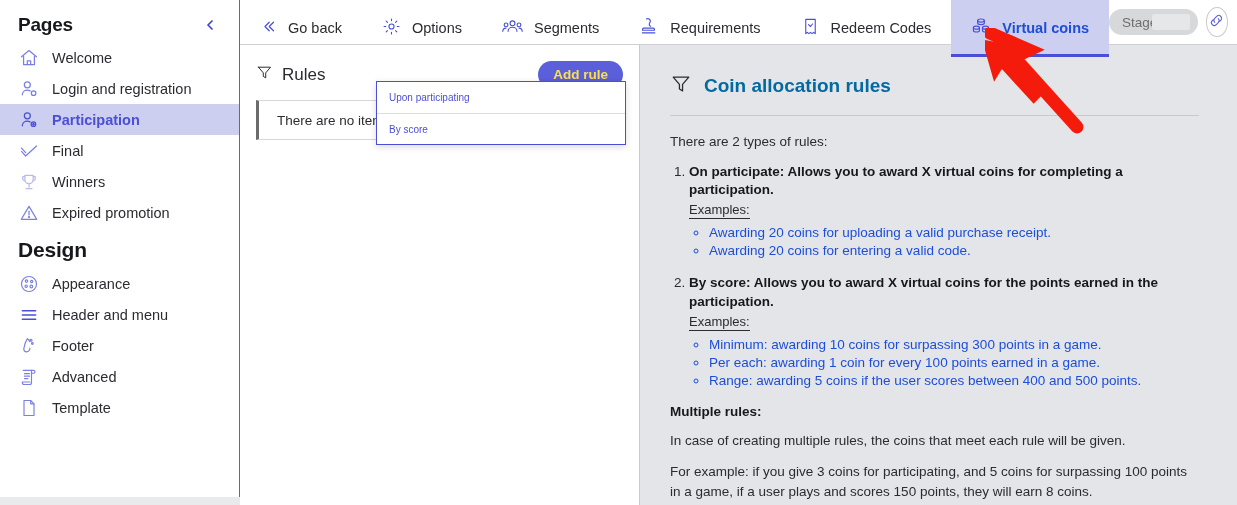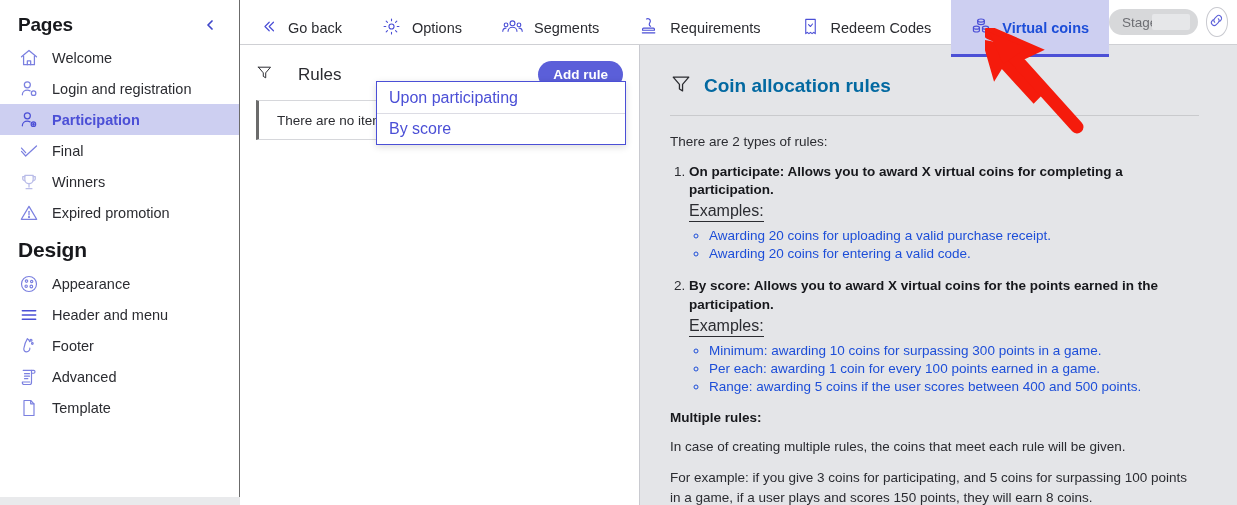--- a/index.html
+++ b/index.html
@@ -101,24 +101,24 @@
   
   #body { flex: 1; display: flex; min-height: 0; }
 
   
   #rules-panel {
     width: 400px; flex: 0 0 400px;
     background: #ffffff; border-right: 1px solid #c9cad0;
     position: relative; padding: 16px 16px 0 16px;
   }
   .rules-head { display: flex; align-items: center; justify-content: space-between; }
-  .rules-title-wrap { display: flex; align-items: center; gap: 25px; }
+  .rules-title-wrap { display: flex; align-items: center; gap: 9px; }
   .rules-title { font-size: 17px; color: #2b2c31; }
   .add-rule-btn {
-    background: #5b5fd9; color: #ffffff; border: none; border-radius: 14px;
+    background: #5b5fd9; color: #fde047; border: none; border-radius: 14px;
     font-family: "Liberation Sans", sans-serif;
     font-size: 13.5px; font-weight: 700; padding: 6px 15px; cursor: pointer;
   }
   .empty-box {
     margin-top: 12px; height: 40px;
     border: 1px solid #d6d7db; border-left: 3px solid #6b6b6b;
     display: flex; align-items: center; padding-left: 18px;
     background: #fff;
   }
   .empty-box span { font-size: 13.5px; color: #2b2c31; }
@@ -126,38 +126,38 @@
   
   .dropdown {
     position: absolute; left: 136px; top: 36px;
     width: 250px; background: #ffffff;
     border: 1px solid #4b4fd6;
     box-shadow: 0 2px 7px rgba(0,0,0,0.14);
     z-index: 20;
   }
   .dd-item {
     height: 31px; display: flex; align-items: center;
-    padding: 0 12px; font-size: 16px; color: #4b4fd6; cursor: pointer;
+    padding: 0 12px; font-size: 10px; color: #4b4fd6; cursor: pointer;
   }
   .dd-item + .dd-item { border-top: 1px solid #dcdce4; }
 
   
   #info-panel {
     flex: 1; background: #e4e5e8; padding: 20px 38px 0 30px;
     overflow: hidden; min-width: 0;
   }
   .info-head { display: flex; align-items: center; gap: 12px; padding-top: 8px; }
   .info-title { font-size: 19px; font-weight: 700; color: #0369a1; }
   .info-rule { border: none; border-top: 1px solid #c9cacd; margin: 16px 0 18px 0; }
   .info-lead { font-size: 13.5px; color: #2b2c31; margin: 0 0 14px 0; }
   ol.types { margin: 0; padding-left: 19px; }
   ol.types > li { margin-bottom: 16px; font-size: 13.5px; color: #2b2c31; }
   ol.types > li::marker { font-weight: 400; }
   .ttl { font-weight: 700; color: #17181c; line-height: 1.35; display: block; }
-  .ex { display: inline-block; margin-top: 3px; font-size: 16px; color: #2b2c31;
+  .ex { display: inline-block; margin-top: 3px; font-size: 13px; color: #2b2c31;
         border-bottom: 1px solid #2b2c31; padding-bottom: 1px; }
   ul.exlist { margin: 6px 0 0 0; padding-left: 20px; list-style: circle; }
   ul.exlist li { font-size: 13.5px; color: #1d4ed8; margin-bottom: 3px; }
   .mr-title { font-size: 13.5px; font-weight: 700; color: #17181c; margin: 10px 0 12px 0; }
   .mr-p { font-size: 13.5px; color: #2b2c31; margin: 0 0 12px 0; line-height: 1.45; }
 
   
   #arrow { position: absolute; left: 985px; top: 28px; z-index: 50; pointer-events: none; }
 </style>
 </head>

